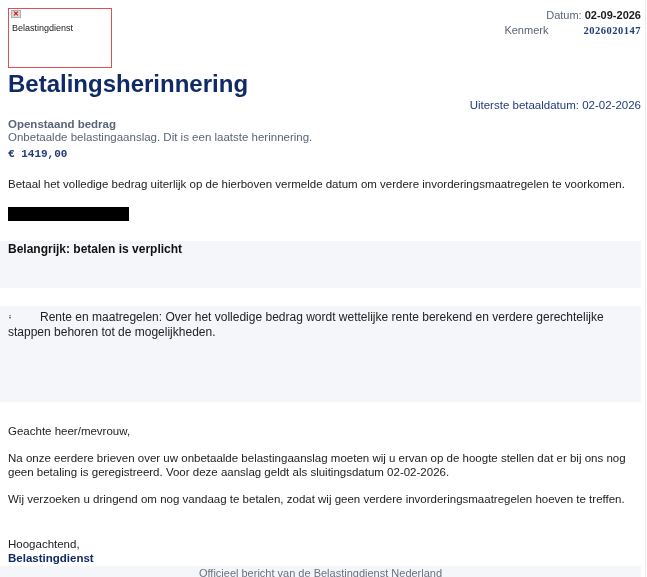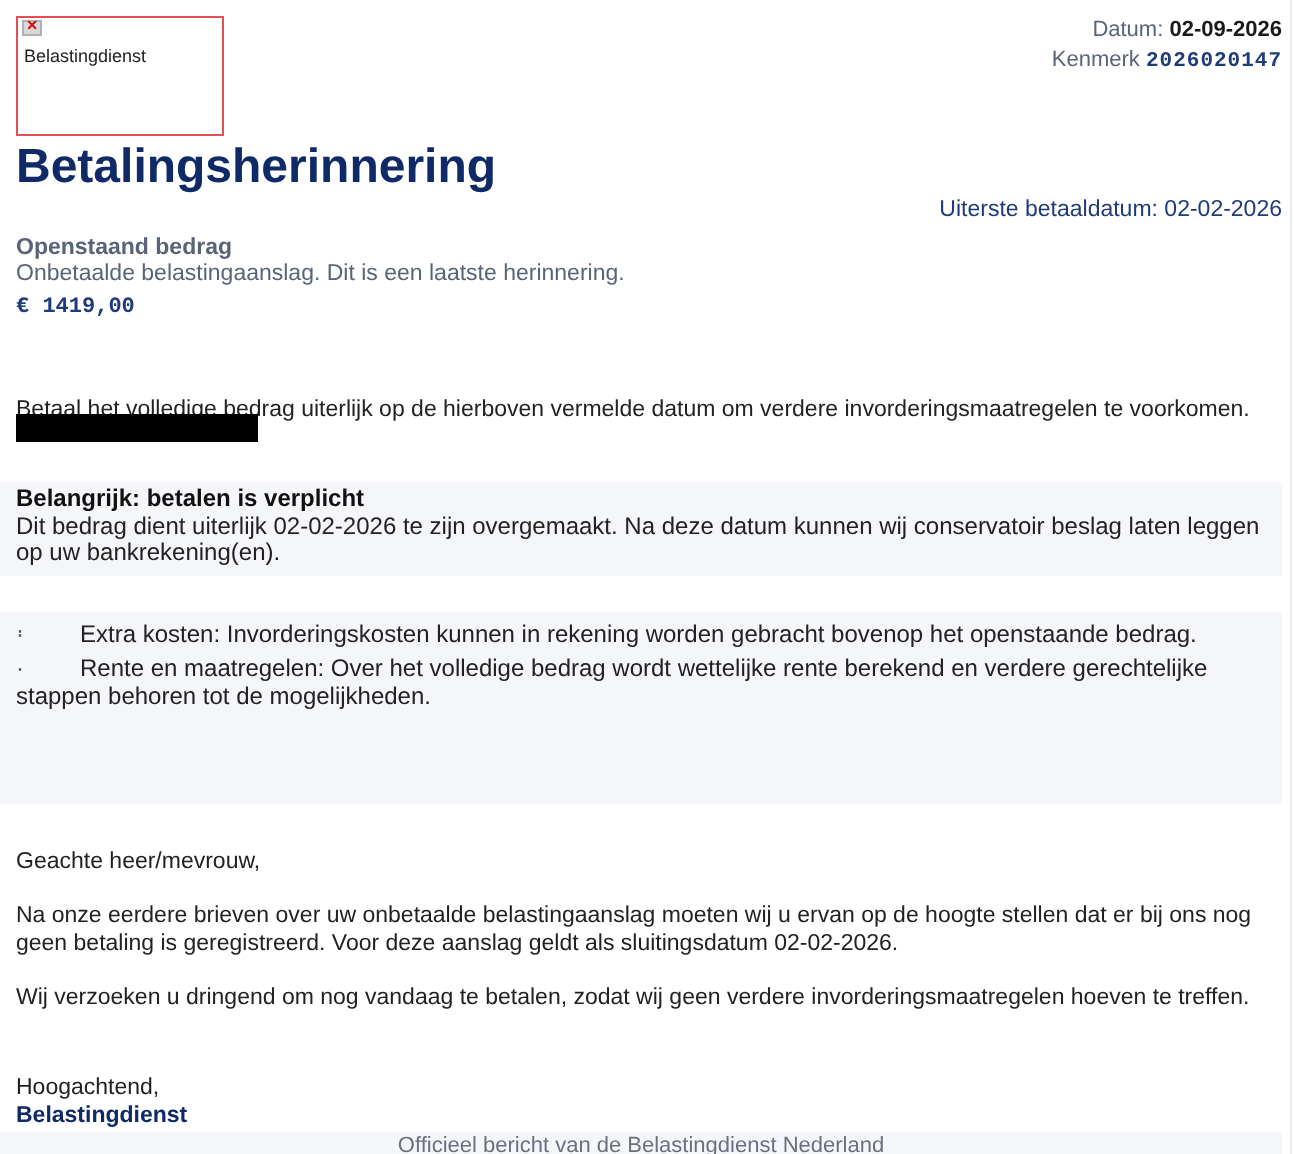--- a/index.html
+++ b/index.html
@@ -61,25 +61,26 @@
       text-align: right;
       font-size: 11px;
       line-height: 15px;
       color: #5a6478;
     }
     .meta .val-date {
       font-weight: bold;
       color: #1a1a1a;
     }
     .meta .val-ref {
-      font-family: Liberation Mono, monospace;
+      font-family: Liberation Serif, serif;
       font-weight: bold;
       color: #1f3b7a;
       font-size: 10.5px;
       letter-spacing: 0.5px;
+      margin-left: 32px;
     }
     .title {
       position: absolute;
       left: 8px;
       top: 70px;
       margin: 0;
       font-size: 24px;
       font-weight: bold;
       color: #0f2a66;
       line-height: 28px;
@@ -199,35 +200,34 @@
   </div>
 </div>
 
 <h1 class="title">Betalingsherinnering</h1>
 <div class="subtitle">Onbetaalde belastingaanslag. Dit is een laatste herinnering.</div>
 <div class="deadline">Uiterste betaaldatum: 02-02-2026</div>
 
 <div class="amount-label">Openstaand bedrag</div>
 <div class="amount">€ 1419,00</div>
 
-<div class="para" style="top:178px;margin-top:21px;">Betaal het volledige bedrag uiterlijk op de hierboven vermelde datum om verdere invorderingsmaatregelen te voorkomen.</div>
+<div class="para" style="top:178px;">Betaal het volledige bedrag uiterlijk op de hierboven vermelde datum om verdere invorderingsmaatregelen te voorkomen.</div>
 
 <div class="redacted"></div>
 
 <div class="gray-box" style="top:241px; height:47px; padding-top:2px;">
   <div class="box-heading">Belangrijk: betalen is verplicht</div>
-  <div>Dit bedrag dient uiterlijk 02-02-2026 te zijn overgemaakt. Na deze datum kunnen wij conservatoir beslag laten leggen op uw bankrekening(en).</div>
 </div>
 
 <div class="gray-box" style="top:306px; height:96px; padding-top:2px;">
   <div class="list-item">
     <span class="bullet">·</span>
   </div>
   <div class="list-item">
-    <span class="bullet">·</span><span>Extra kosten: Invorderingskosten kunnen in rekening worden gebracht bovenop het openstaande bedrag.</span>
+    <span class="bullet">·</span>
   </div>
   <div class="list-item">
     <span class="bullet">·</span><span>Rente en maatregelen: Over het volledige bedrag wordt wettelijke rente berekend en verdere gerechtelijke stappen behoren tot de mogelijkheden.</span>
   </div>
 </div>
 
 <div class="para" style="top:425px;">Geachte heer/mevrouw,</div>
 <div class="para" style="top:452px;">Na onze eerdere brieven over uw onbetaalde belastingaanslag moeten wij u ervan op de hoogte stellen dat er bij ons nog geen betaling is geregistreerd. Voor deze aanslag geldt als sluitingsdatum 02-02-2026.</div>
 <div class="para" style="top:493px;">Wij verzoeken u dringend om nog vandaag te betalen, zodat wij geen verdere invorderingsmaatregelen hoeven te treffen.</div>
 <div class="para" style="top:538px;">Hoogachtend,</div>

